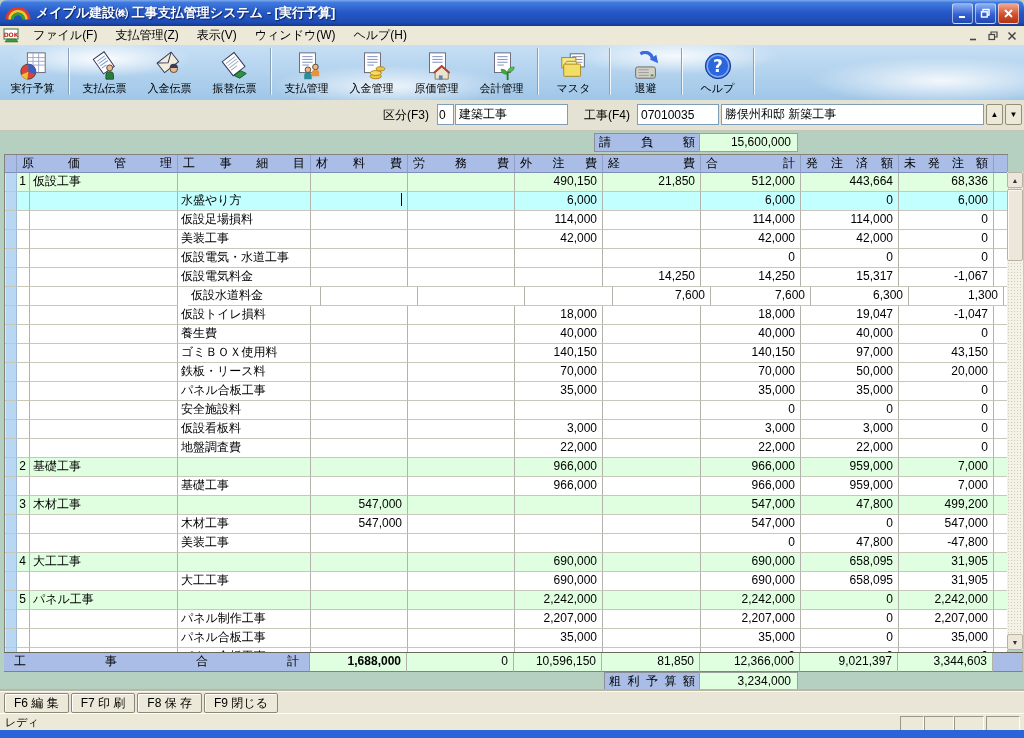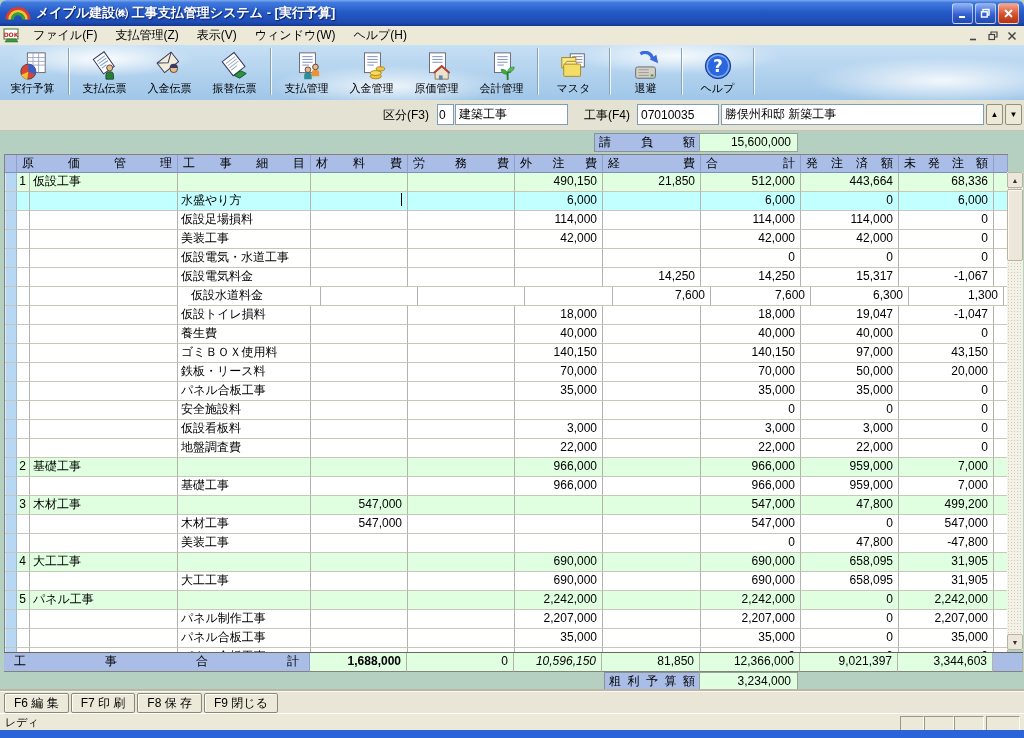--- a/index.html
+++ b/index.html
@@ -660,21 +660,21 @@
         <div class="cell money" style="width: 98px;">0</div>
         <div class="cell money" style="width: 95px;">0</div>
         <div class="cell " style="width: 14px;"></div>
       </div>
     </div>
 
   <div id="footer">
       <div class="cell fl" style="width: 306px;">工事合計</div>
       <div class="cell fm money" style="width: 97px; font-weight: bold;">1,688,000</div>
       <div class="cell fm money" style="width: 107px;">0</div>
-      <div class="cell fm money" style="width: 88px; font-style: italic;">10,596,150</div>
+      <div class="cell fm money" style="width: 88px;">10,596,150</div>
       <div class="cell fm money" style="width: 98px;">81,850</div>
       <div class="cell fm money" style="width: 100px;">12,366,000</div>
       <div class="cell fm money" style="width: 98px;">9,021,397</div>
       <div class="cell fm money" style="width: 95px;">3,344,603</div>
       <div class="cell fblue" style="width: 30px;"></div>
     </div>
 
   <div id="vscroll">
     <div class="sb-btn" style="top:0">▲</div>
     <div class="sb-thumb"></div>

